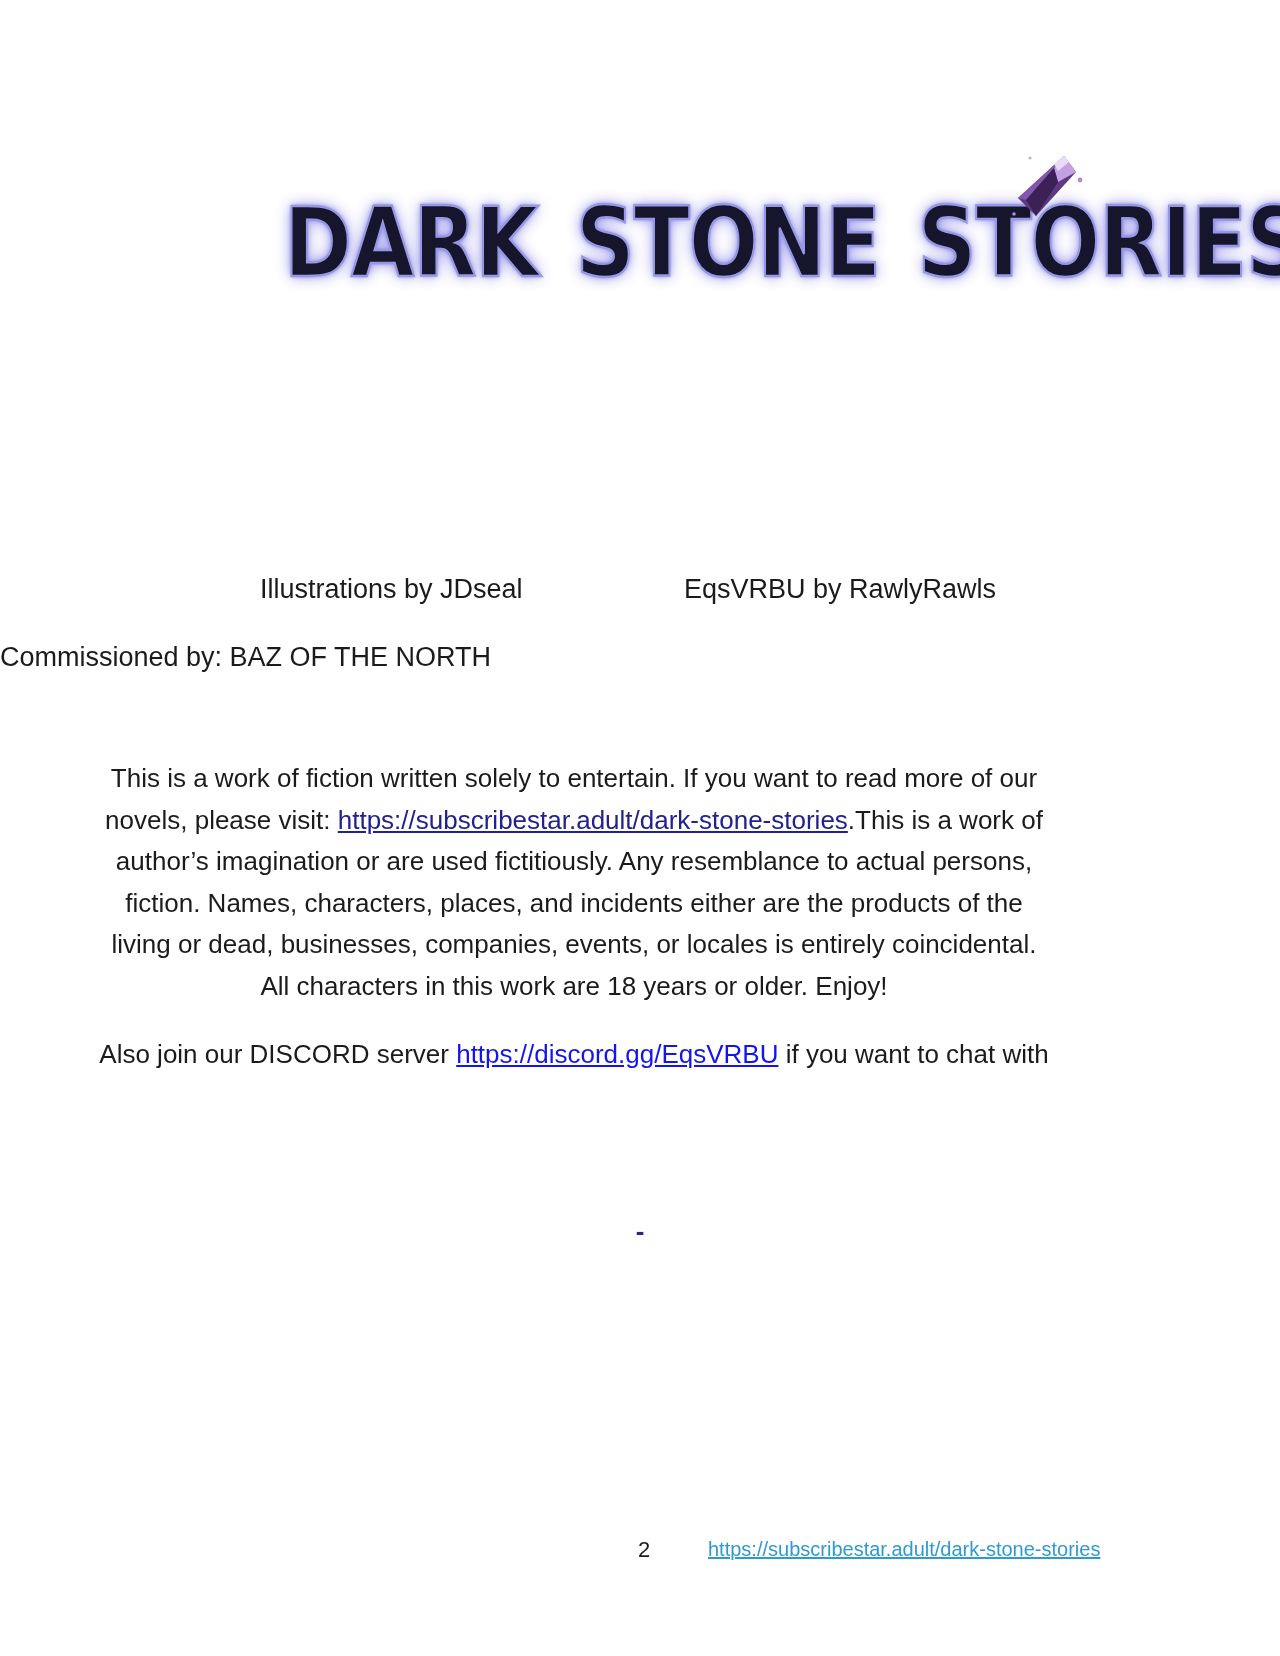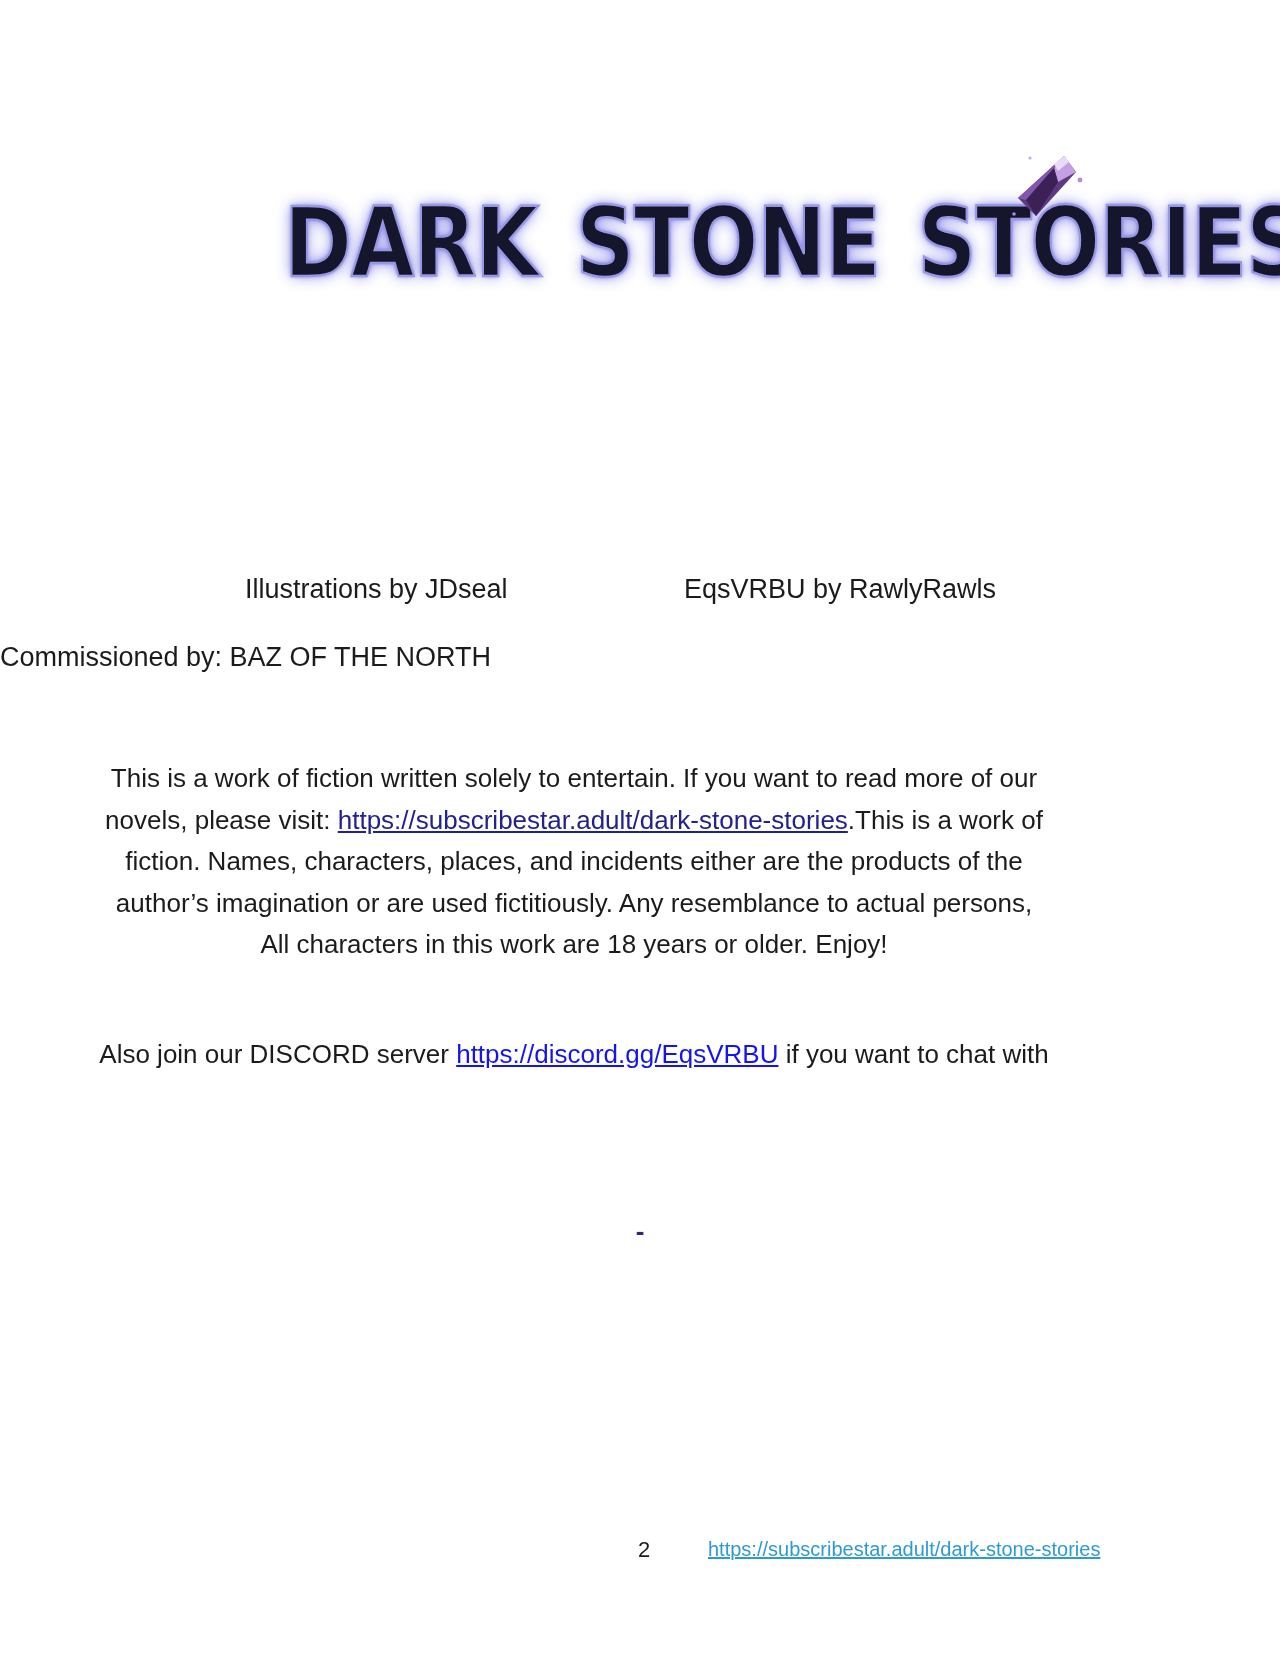--- a/index.html
+++ b/index.html
@@ -21,21 +21,21 @@
     transform-origin:center top;
     color:#15152b;
     -webkit-text-stroke:2px #9897e6;
     text-shadow:0 0 14px rgba(138,136,232,0.95), 0 0 4px rgba(90,88,200,0.8);
     white-space:nowrap;
   }
   .crystal { position:absolute; left:1008px; top:150px; }
 
   
   .byline { position:absolute; top:574px; font-size:27px; white-space:nowrap; }
-  .byline.il { left:245px;text-align:right; }
+  .byline.il { left:260px;text-align:right; }
   .byline.wr { left:684px; }
   .commissioned {
     position:absolute; top:642px; left:0; width:1280px;
     text-align:left; font-size:27px;
   }
 
   
   .para { position:absolute; left:0; width:1148px; }
   .para .line {
     text-align:center; font-size:26px; line-height:41.5px; white-space:nowrap;
@@ -80,22 +80,23 @@
     <circle cx="6" cy="64" r="1.8" fill="#b48ad8"></circle>
   </svg>
 
   <span class="byline il">Illustrations by JDseal</span>
   <span class="byline wr">EqsVRBU by RawlyRawls</span>
   <div class="commissioned">Commissioned by: BAZ OF THE NORTH</div>
 
   <div class="para disclaimer">
     <div class="line">This is a work of fiction written solely to entertain. If you want to read more of our</div>
     <div class="line"><span>novels, please visit: </span><a href="#" class="navy-link">https://subscribestar.adult/dark-stone-stories</a><span>.This is a work of</span></div>
+    <div class="line">author’s imagination or are used fictitiously. Any resemblance to actual persons,</div>
     <div class="line">fiction. Names, characters, places, and incidents either are the products of the</div>
-    <div class="line">author’s imagination or are used fictitiously. Any resemblance to actual persons,</div>
+    <div class="line">living or dead, businesses, companies, events, or locales is entirely coincidental.</div>
     <div class="line">All characters in this work are 18 years or older. Enjoy!</div>
   </div>
 
   <div class="para discord">
     <div class="line"><span>Also join our DISCORD server </span><a href="#" class="blue-link">https://discord.gg/EqsVRBU</a><span> if you want to chat with</span></div>
   </div>
 
   <div class="dash-row">
     <span class="dash">-</span>
   </div>

